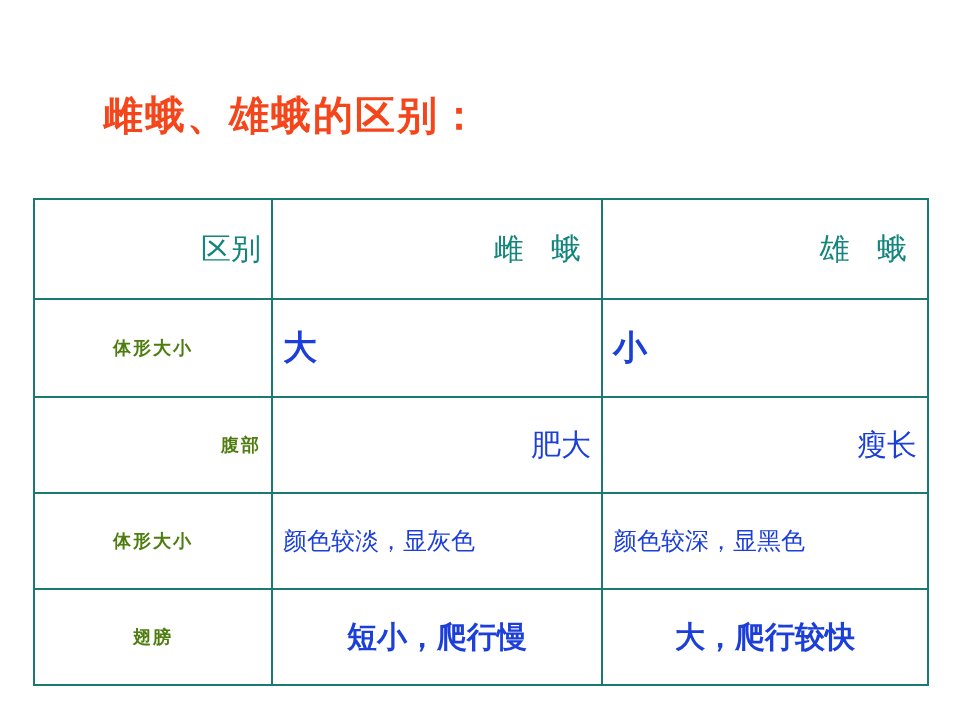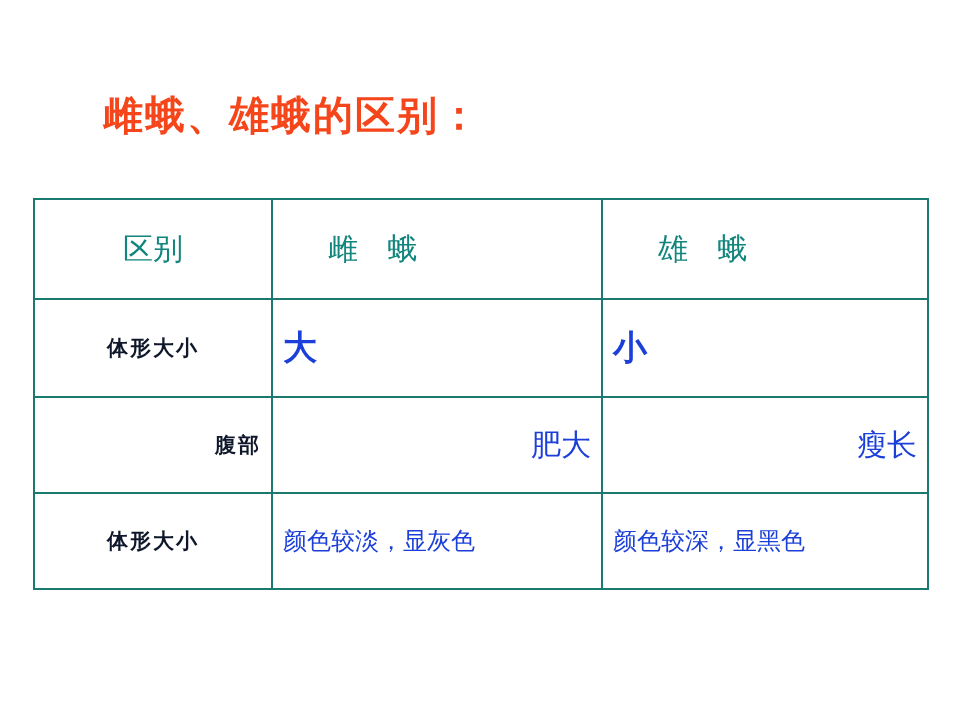--- a/index.html
+++ b/index.html
@@ -53,31 +53,32 @@
   .row-head td {
     height: 90px;
   }
   .head-cell {
     color: #12857c;
     font-size: 30px;
     font-family: "DejaVu Serif", "Liberation Serif", serif;
     text-align: center;
   }
   .head-cell.first {
-    text-align: center;
+    text-align: right;
     font-family: Liberation Mono, monospace;
   }
   .head-cell.spaced {
     letter-spacing: 10px;
     padding-left: 55px;
-    text-align: left;
+    text-align: right;
+    font-family: Liberation Serif, serif;
   }
   .label-cell {
-    color: #0f172a;
-    font-size: 21px;
+    color: #4d7c0f;
+    font-size: 18px;
     text-align: center;
     font-weight: bold;
     font-family: "DejaVu Serif", "Liberation Serif", serif;
     letter-spacing: 2px;
   }
   .val {
     color: #1b3fd8;
     font-family: "DejaVu Serif", "Liberation Serif", serif;
   }
   .val.big {
@@ -138,17 +139,22 @@
           <td class="val mid left pad-left-30">肥大</td>
           <td class="val mid left pad-left-30">瘦长</td>
         </tr>
 
         <tr class="row4">
           <td class="label-cell">体形大小</td>
           <td class="val small left wrap-cell pad-left-16">颜色较淡，显灰色</td>
           <td class="val small left wrap-cell pad-left-16">颜色较深，显黑色</td>
         </tr>
 
+        <tr class="row5">
+          <td class="label-cell">翅膀</td>
+          <td class="val bold-mid center">短小，爬行慢</td>
+          <td class="val bold-mid center">大，爬行较快</td>
+        </tr>
       </tbody>
     </table>
   </div>
 
 </div>
 
 </body></html>

